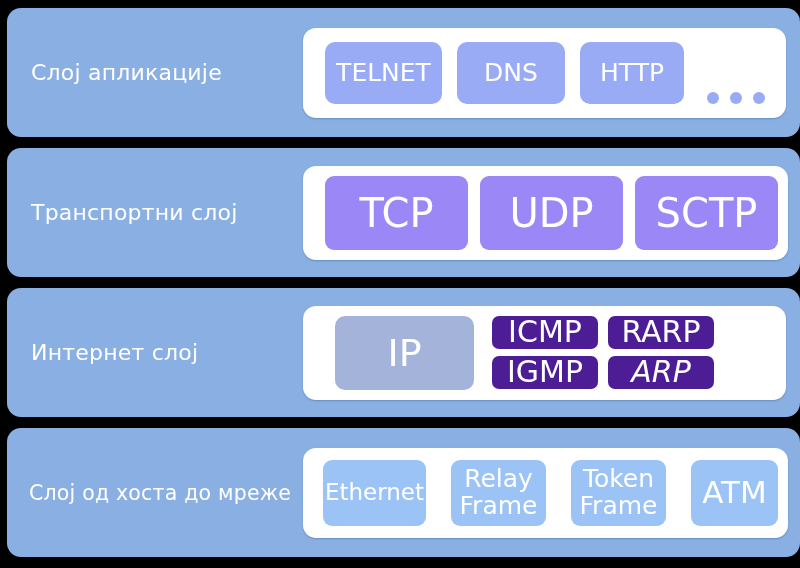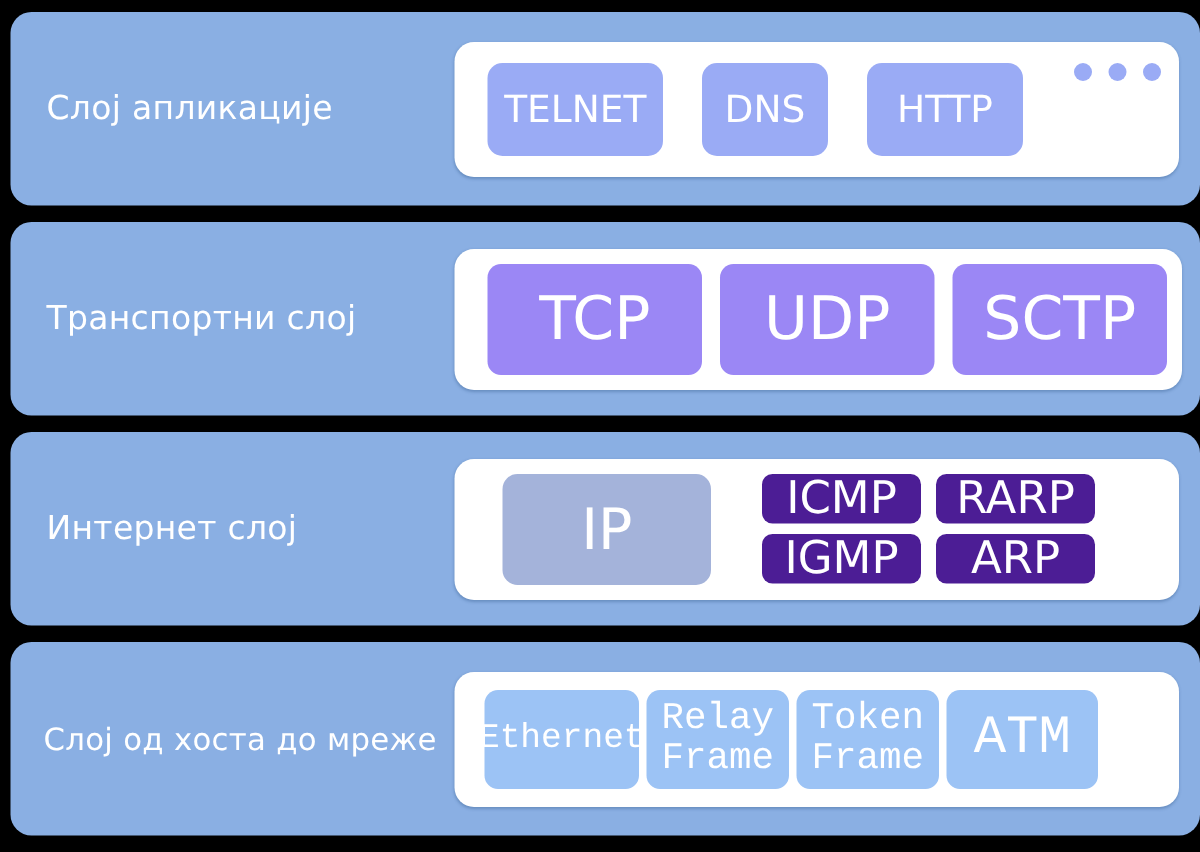--- a/index.html
+++ b/index.html
@@ -69,29 +69,29 @@
     justify-content: center;
     color: #ffffff;
     border-radius: 9px;
     text-align: center;
     line-height: 1.0;
     white-space: nowrap;
     overflow: visible;
   }
 
   
-  .row1 .inner { display: flex; align-items: flex-start; gap: 26px; padding-left: 12px; }
+  .row1 .inner { display: flex; align-items: flex-end; gap: 15px; padding-left: 12px; }
   .row1 .pbox {
     background: #9aabf5;
     height: 62px;
     font-size: 25px;
     border-radius: 10px;
   }
   .row1 .b-telnet { width: 117px; }
-  .row1 .b-dns    { width: 84px; }
+  .row1 .b-dns    { width: 108px; }
   .row1 .b-http   { width: 104px; }
   .dots {
     display: flex; align-items: center; gap: 11px;
     margin-left: 8px;
   }
   .dots i {
     display: block;
     width: 12px; height: 12px;
     border-radius: 50%;
     background: #9aabf5;
@@ -104,21 +104,21 @@
     height: 74px;
     font-size: 40px;
     border-radius: 9px;
     text-align: center;
   }
   .row2 .b-tcp  { width: 143px; }
   .row2 .b-udp  { width: 143px; }
   .row2 .b-sctp { width: 143px; }
 
   
-  .row3 .inner { display: flex; align-items: center; gap: 30px; padding-left: 22px; }
+  .row3 .inner { display: flex; align-items: flex-start; gap: 14px; padding-left: 22px; }
   .ipbox {
     background: #a4b3da;
     width: 139px; height: 74px;
     border-radius: 10px;
     font-size: 38px;
   }
   .grid2 {
     display: grid;
     grid-template-columns: auto auto;
     grid-template-rows: auto auto;
@@ -128,36 +128,36 @@
   .grid2 .pbox {
     background: #4c1d95;
     height: 33px;
     font-size: 30px;
     border-radius: 7px;
     padding: 0 2px;
   }
   .grid2 .b-icmp { width: 106px; }
   .grid2 .b-rarp { width: 106px; }
   .grid2 .b-igmp { width: 106px; }
-  .grid2 .b-arp  { width: 106px; }
-
-  
-  .row4 .inner { display: flex; align-items: flex-end; gap: 5px; padding-left: 10px; font-family: Liberation Mono, monospace; }
+  .grid2 .b-arp  { width: 106px; font-style: italic; }
+
+  
+  .row4 .inner { display: flex; align-items: flex-end; gap: 25px; padding-left: 10px; }
   .row4 .pbox {
     background: #9cc3f5;
     height: 66px;
     font-size: 23px;
     border-radius: 9px;
     flex-direction: column;
     line-height: 1.06;
   }
   .row4 .b-ethernet { width: 103px; }
   .row4 .b-framerelay { width: 95px; font-size: 25px; }
   .row4 .b-tokenring  { width: 95px; font-size: 25px; }
-  .row4 .b-atm { width: 101px; font-size: 36px; }
+  .row4 .b-atm { width: 87px; font-size: 31px; }
   .two-line { display: flex; flex-direction: column; align-items: center; }
 </style>
 </head>
 <body>
 
 <div id="stack">
 
   <div class="layer row1">
     <div class="layer-label">Слој апликације</div>
     <div class="card">

